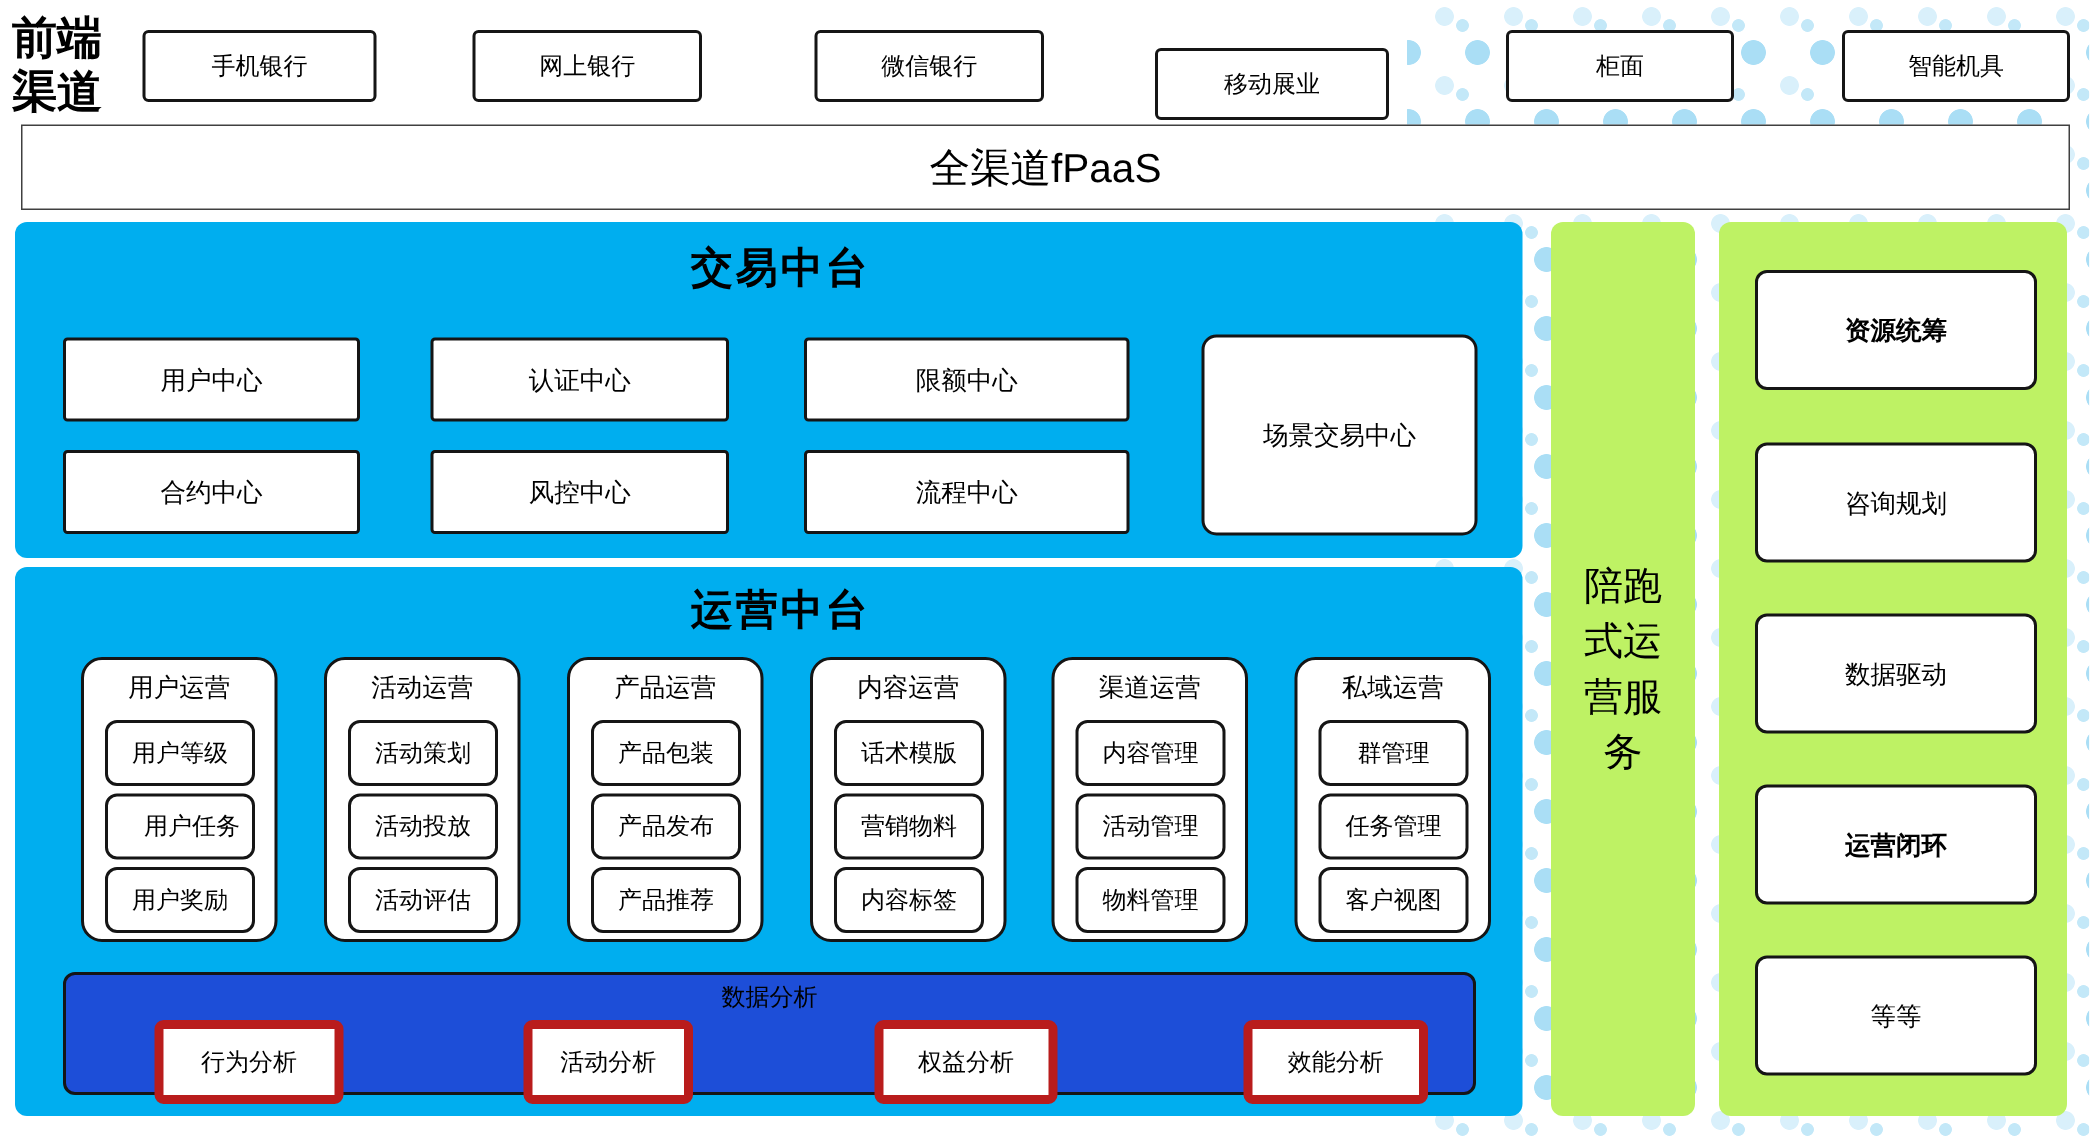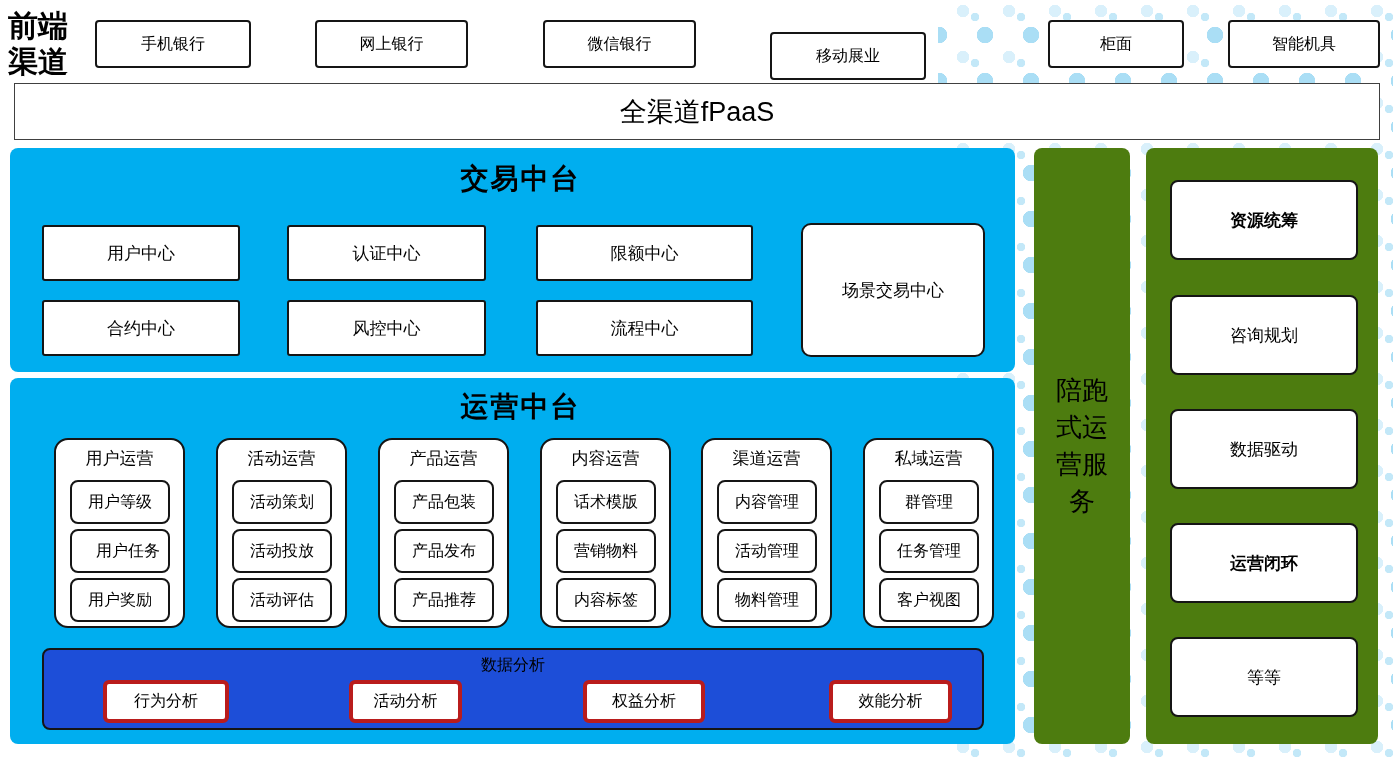--- a/index.html
+++ b/index.html
@@ -66,27 +66,27 @@
     display:flex; align-items:center; justify-content:center; font-size:16px;
   }
 
   .analysis {
     position:absolute; background:#1d4ed8; border:2px solid #151515; border-radius:8px;
   }
   .analysis-title {
     position:absolute; top:5px; left:0; width:100%; text-align:center; font-size:16px;
   }
   .abox {
-    position:absolute; top:30px; height:43px;
-    background:#fff; border:4px solid #b91c1c; border-radius:6px;
+    position:absolute; top:30px; height:56px;
+    background:#fff; border:6px solid #b91c1c; border-radius:6px;
     display:flex; align-items:center; justify-content:center; font-size:16px;
   }
 
   .panel-light {
-    position:absolute; top:148px; height:596px; background:#4d7c0f; border-radius:8px;
+    position:absolute; top:148px; height:596px; background:#bef264; border-radius:8px;
   }
   .companion-text {
     position:absolute; top:0; left:0; width:100%; height:100%;
     display:flex; align-items:center; justify-content:center;
   }
   .companion-text > div {
     width:58px; font-size:26px; line-height:37px; text-align:center;
   }
 
   .rbox {
@@ -102,21 +102,21 @@
 <div class="stage">
 
   <div class="dots-bg"></div>
 
   <div class="corner-label serif-title">前端渠道</div>
 
   <div class="chan-box" style="left:95px;  width:156px;">手机银行</div>
   <div class="chan-box" style="left:315px; width:153px;">网上银行</div>
   <div class="chan-box" style="left:543px; width:153px;">微信银行</div>
   <div class="chan-box" style="left:770px; width:156px;margin-top:12px;">移动展业</div>
-  <div class="chan-box" style="left:1004px;width:136px;margin-left:44px;">柜面</div>
+  <div class="chan-box" style="left:1004px;width:152px;">柜面</div>
   <div class="chan-box" style="left:1228px;width:152px;">智能机具</div>
 
   <div class="fpaas">
     <span>全渠道fPaaS</span>
   </div>
 
   <div class="panel-blue" style="left:10px; top:148px; width:1005px; height:224px;">
     <div class="panel-title serif-title" style="top:12px;">交易中台</div>
 
     <div class="wbox" style="left:32px;  top:77px;  width:198px; height:56px;">用户中心</div>

